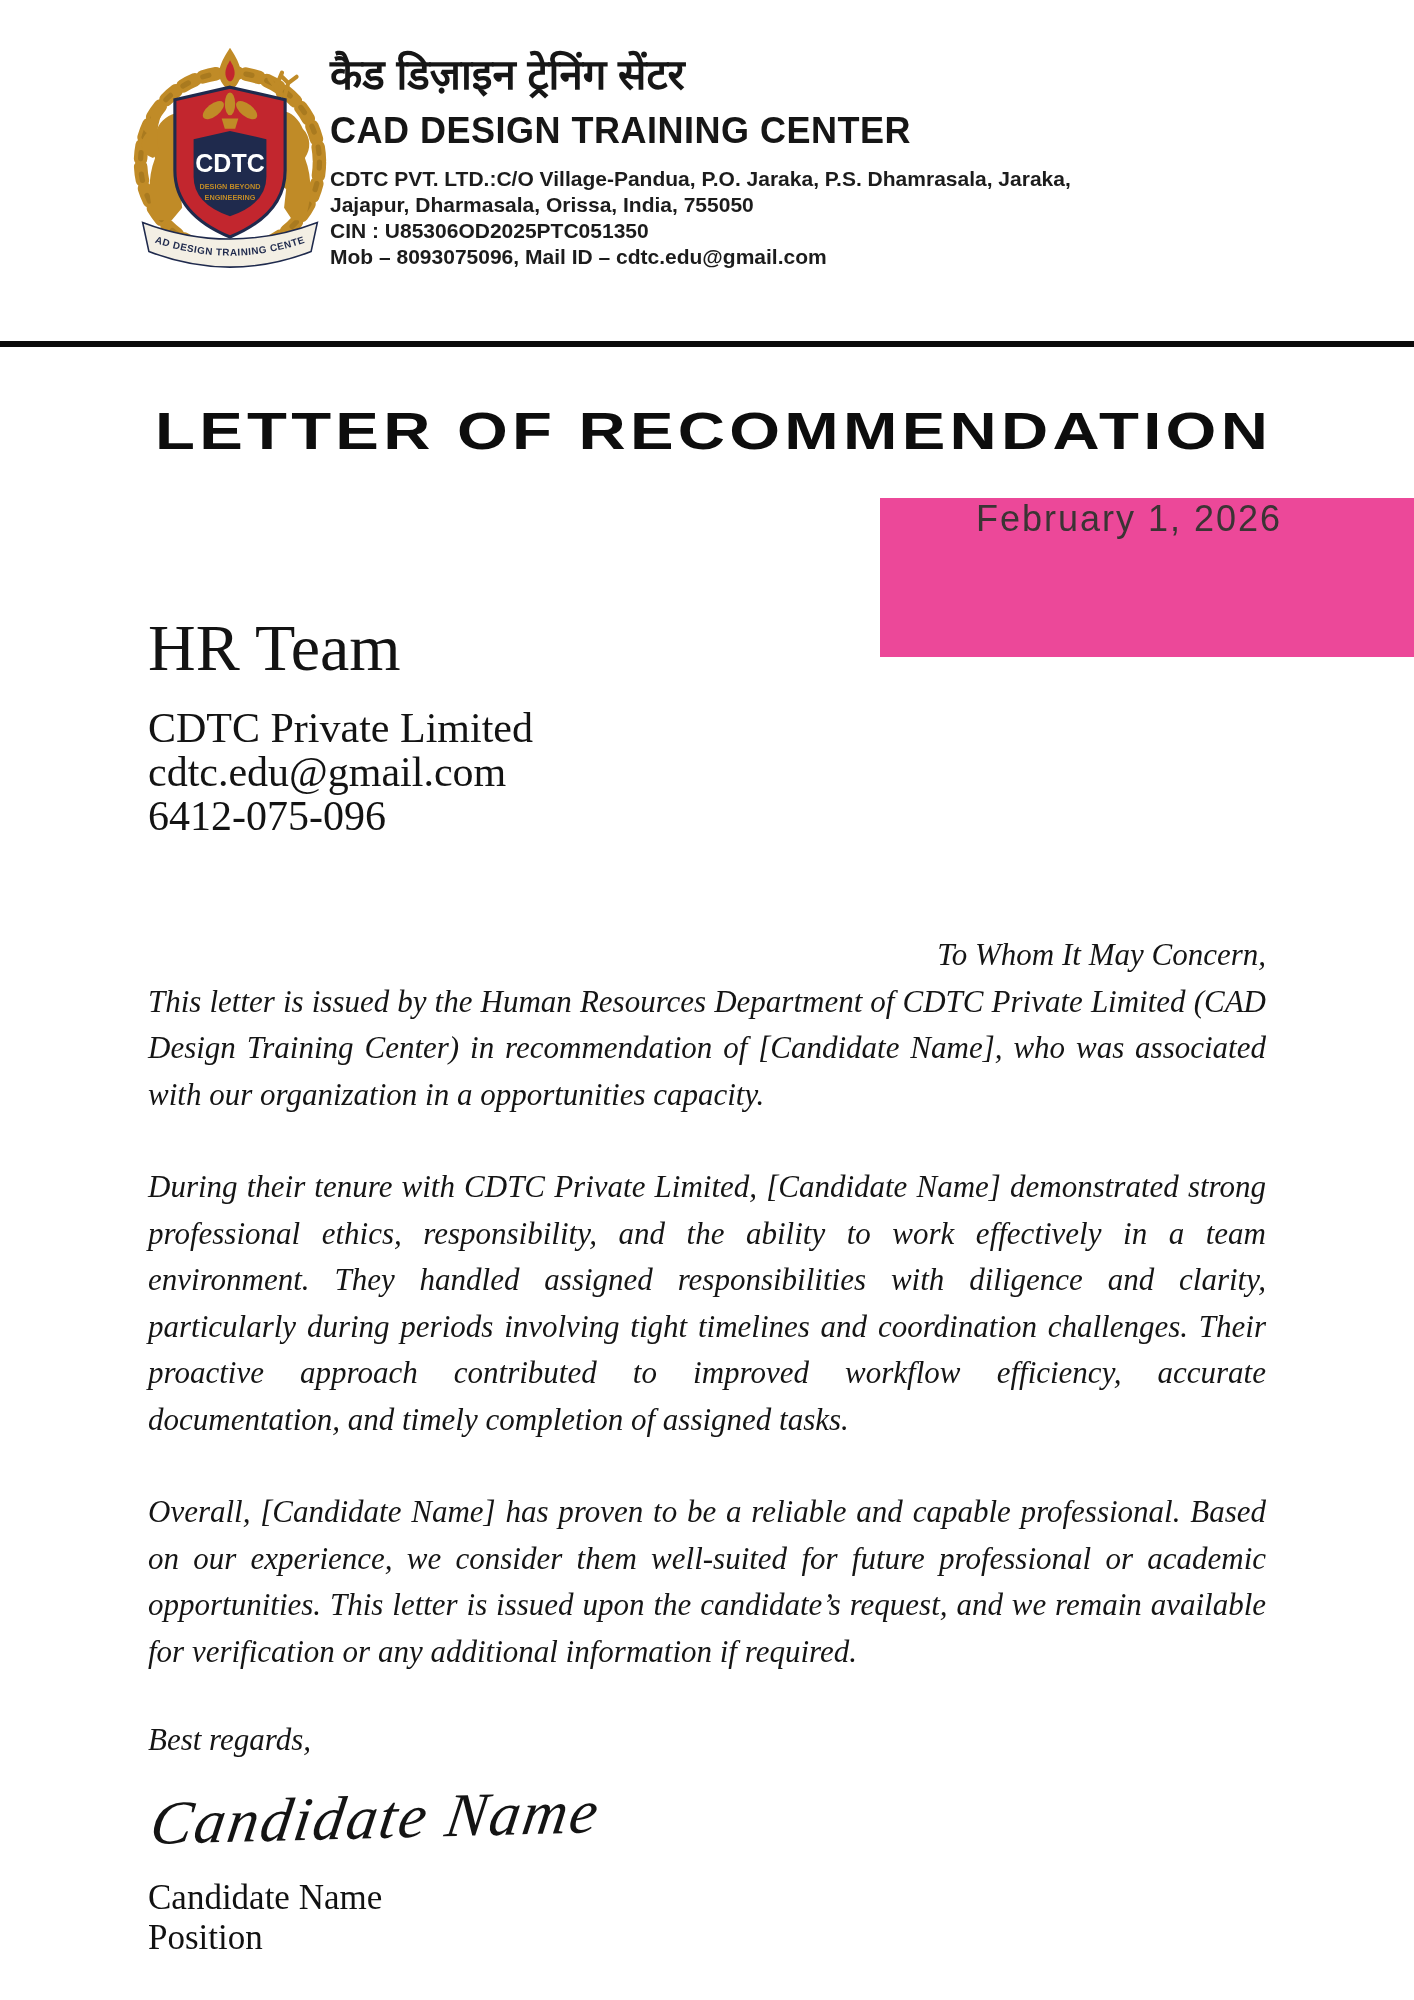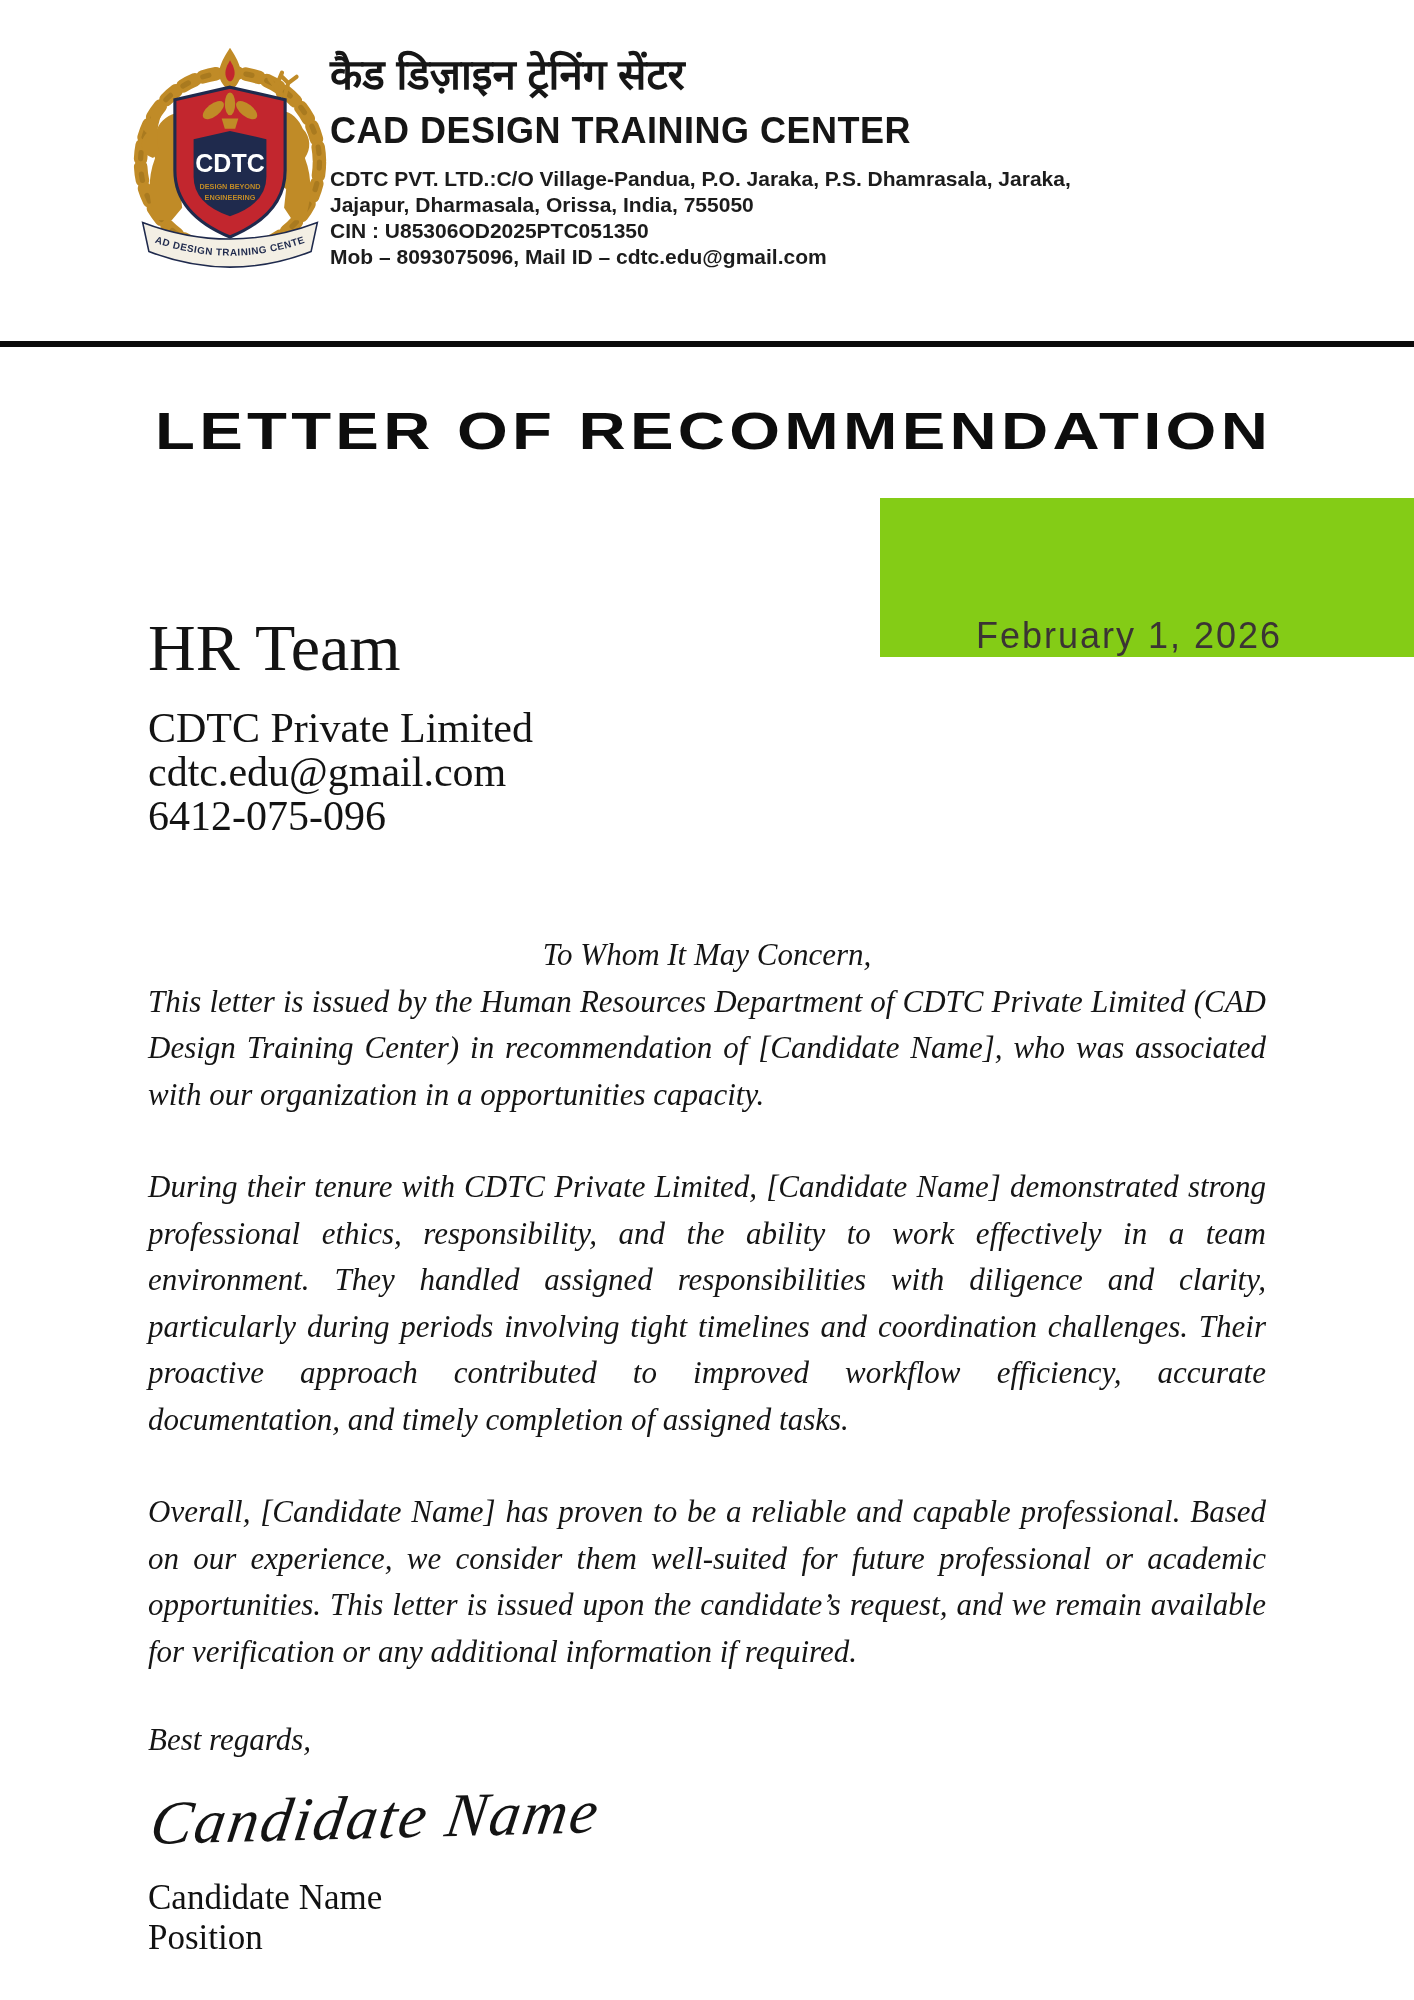--- a/index.html
+++ b/index.html
@@ -20,38 +20,38 @@
   
   .doc-title {
     position:absolute; left:155px; top:401px;
     font-size:46px; font-weight:bold; letter-spacing:3px; color:#0d0d0d;
     transform:scale(1.42,1.12); transform-origin:left top; white-space:nowrap;
   }
 
   
   .date-box {
     position:absolute; left:880px; top:498px; width:534px; height:159px;
-    background:#84cc16; display:flex; align-items:flex-end; justify-content:center;
+    background:#ec4899; display:flex; align-items:flex-start; justify-content:center;
     padding-right:36px;
   }
   .date-text {
     font-size:36px; font-weight:300; letter-spacing:2px; color:#3b3434;
   }
   .recipient { position:absolute; left:148px; top:612px; color:#131313; }
   .recipient-name { font-size:66px; font-weight:normal; line-height:72px; font-family:Liberation Serif, serif; }
   .recipient-lines { margin-top:22px; font-size:42px; line-height:44px; font-family:"Liberation Serif","DejaVu Serif",serif; }
 
   
   .letter-body {
     position:absolute; left:148px; top:932px; width:1118px;
     font-family:"Liberation Serif","DejaVu Serif",serif; font-style:italic;
     font-size:31px; line-height:46.5px; color:#151515; text-align:justify;
   }
   .letter-body p { margin:0 0 46px 0; }
-  .letter-body .salutation { text-align:center; margin:0; }
+  .letter-body .salutation { text-align:right; margin:0; }
 
   
   .closing {
     position:absolute; left:148px; top:1722px; font-size:31px; font-style:italic;
     font-family:Liberation Serif, serif; color:#151515;
   }
   .signature {
     position:absolute; left:146px; top:1788px; font-size:62px; font-style:italic;
     font-family:"Liberation Serif","DejaVu Serif",serif; color:#141414;
     transform:skewX(-10deg) rotate(-1.5deg); transform-origin:left bottom; letter-spacing:2px;

